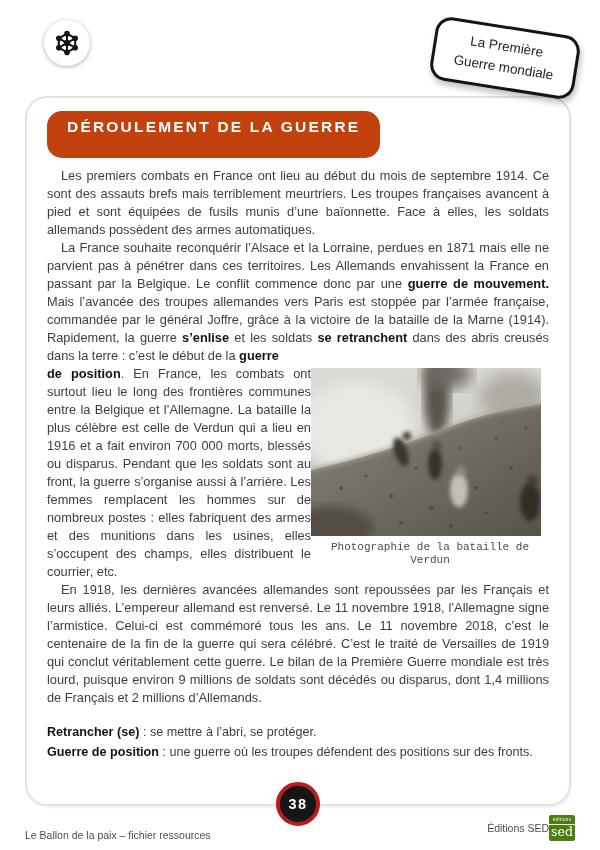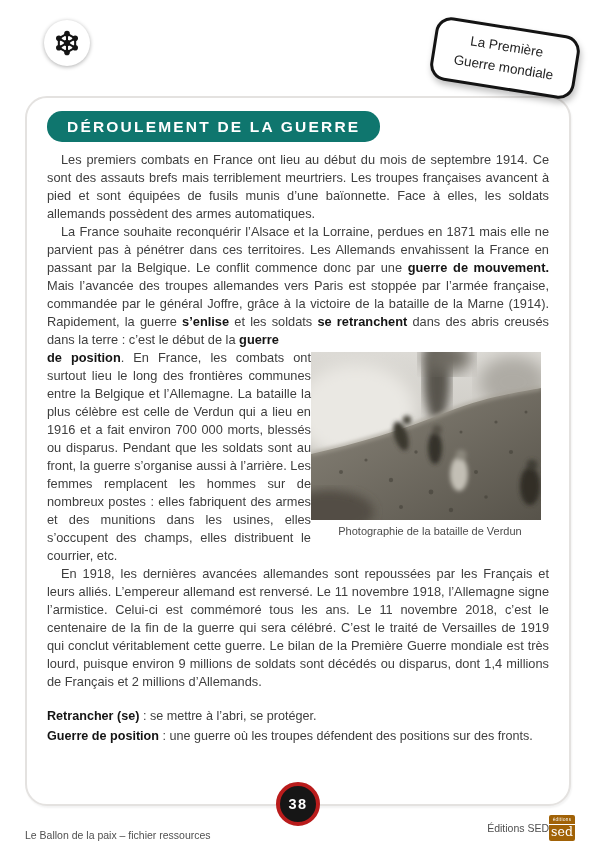--- a/index.html
+++ b/index.html
@@ -14,47 +14,47 @@
 
   .badge{position:absolute;top:26px;right:22px;width:124px;padding:8px 8px;background:#fff;
          border:3.5px solid #141414;border-radius:16px;transform:rotate(9deg);
          text-align:center;font-size:13.5px;color:#242424;line-height:1.55;
          box-shadow:2px 4px 6px rgba(0,0,0,.25);z-index:6;}
 
   
   .sheet{position:absolute;top:96px;left:25px;width:546px;height:710px;background:#fff;
          border:2px solid #e4e2e0;border-radius:22px;box-shadow:1px 2px 2px rgba(0,0,0,.05);
          padding:13px 20px 0;box-sizing:border-box;}
-  .pill{display:inline-block;background:#0f766e;color:#fff;font-weight:800;font-size:15.5px;
-        letter-spacing:2.2px;padding:7px 20px 6px;border-radius:15px;margin:0 0 9px;}
+  .pill{display:inline-block;background:#c2410c;color:#fff;font-weight:800;font-size:15.5px;
+        letter-spacing:2.2px;padding:7px 20px 22px;border-radius:15px;margin:0 0 9px;}
 
   .body{margin:0;font-size:12.8px;line-height:18px;color:#3e3e3e;text-align:justify;hyphens:auto;}
   .body b{color:#141414;}
   .indent{text-indent:14px;}
 
   .wrapzone::after{content:"";display:block;clear:both;}
-  .photo-figure{float:right;width:238px;margin:3px 0 2px 12px;}
+  .photo-figure{float:right;width:238px;margin:3px 0 2px 12px;font-family:Liberation Mono, monospace;}
   .photo{width:230px;height:168px;overflow:hidden;}
   .photo svg{display:block;width:100%;height:100%;}
   .caption{font-size:11px;color:#4b4b4b;text-align:center;margin-top:5px;line-height:1.2;}
 
   .glossary{margin-top:16px;font-size:12.6px;line-height:19.5px;color:#3e3e3e;}
   .gloss-line{margin:0;}
   .gloss-line b{color:#141414;}
 
   .page-number{position:absolute;left:50%;bottom:-22px;transform:translateX(-50%);
                width:36px;height:36px;background:#161616;border:4px solid #b91c1c;border-radius:50%;
                color:#fff;font-weight:800;font-size:14.5px;letter-spacing:1.5px;
                display:flex;align-items:center;justify-content:center;}
 
   
   .footer{position:absolute;left:25px;right:25px;bottom:9px;display:flex;
           justify-content:space-between;align-items:flex-end;font-size:10.5px;color:#4f4f4f;}
   .footer-right{display:flex;align-items:center;}
-  .sed-logo{width:26px;height:26px;background:#a16207;color:#fff;border-radius:2px;
+  .sed-logo{width:26px;height:26px;background:#4d7c0f;color:#fff;border-radius:2px;
             display:flex;flex-direction:column;align-items:center;justify-content:flex-end;}
   .sed-top{font-size:4.5px;letter-spacing:.4px;line-height:1.6;}
   .sed-main{font-family:"DejaVu Serif",serif;font-size:12.5px;line-height:1;
             border-top:1px solid #fff;padding:1px 2px 3px;}
 </style>
 </head>
 <body>
 
 <div class="page">
 

